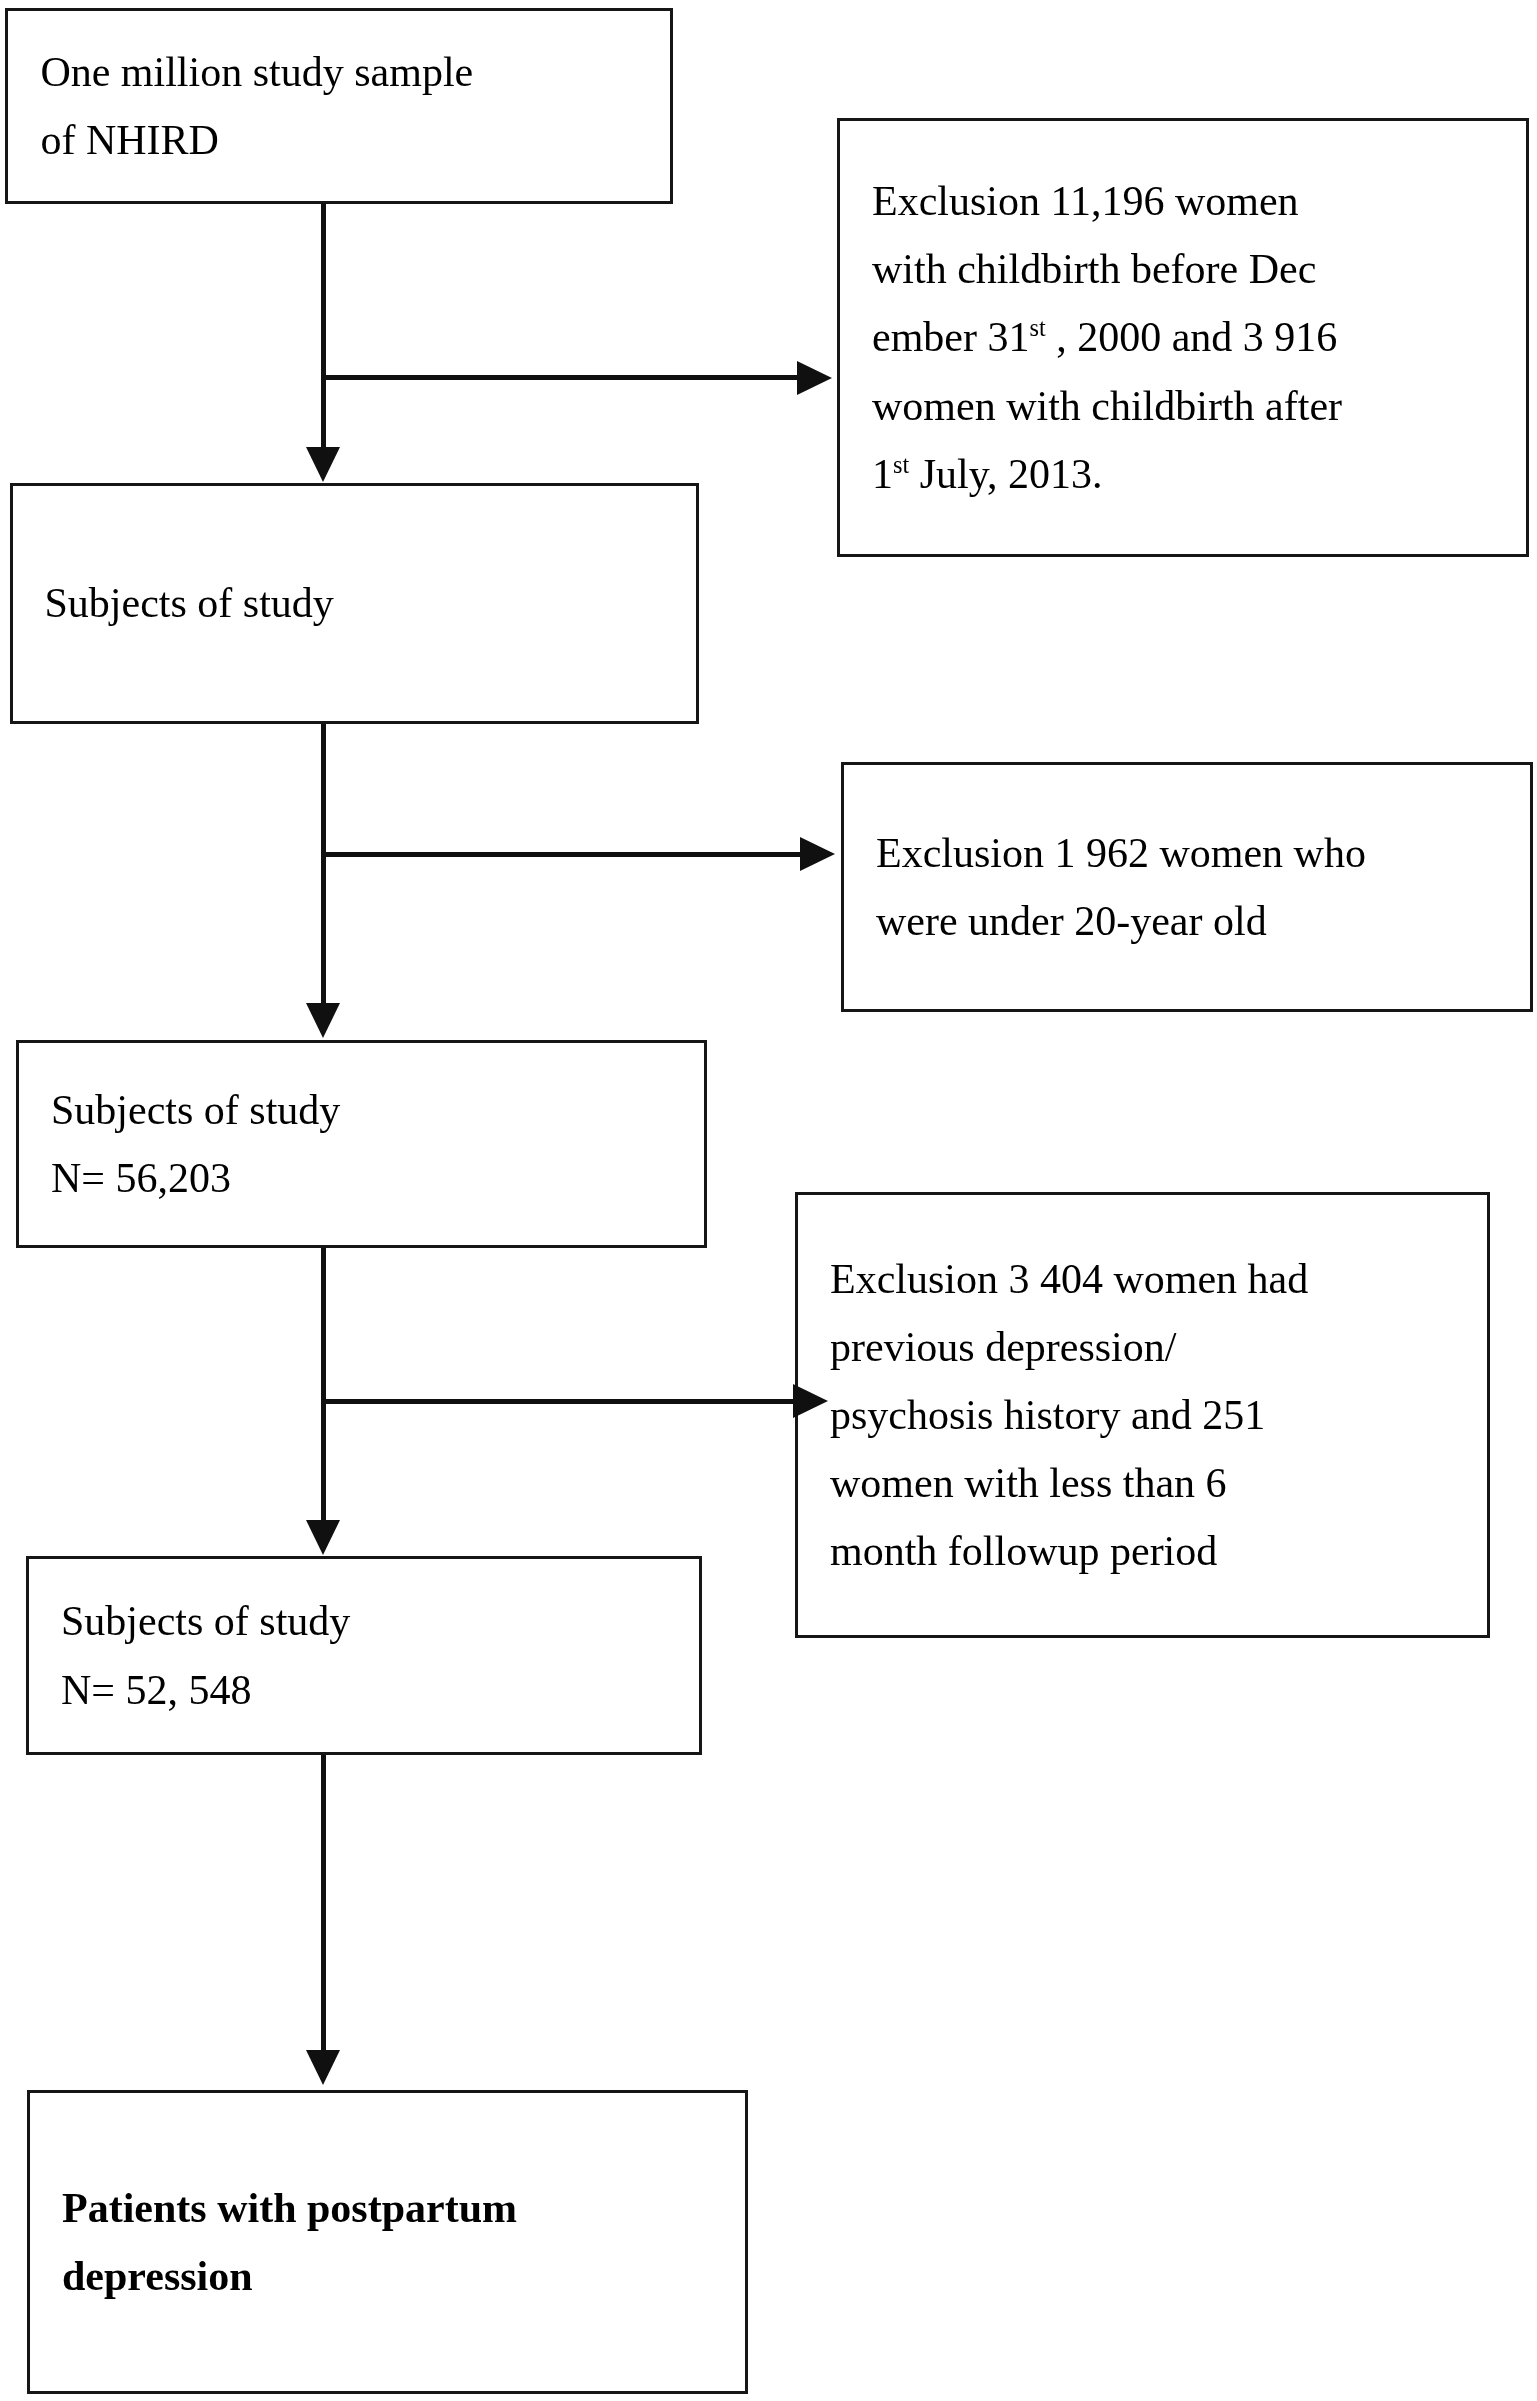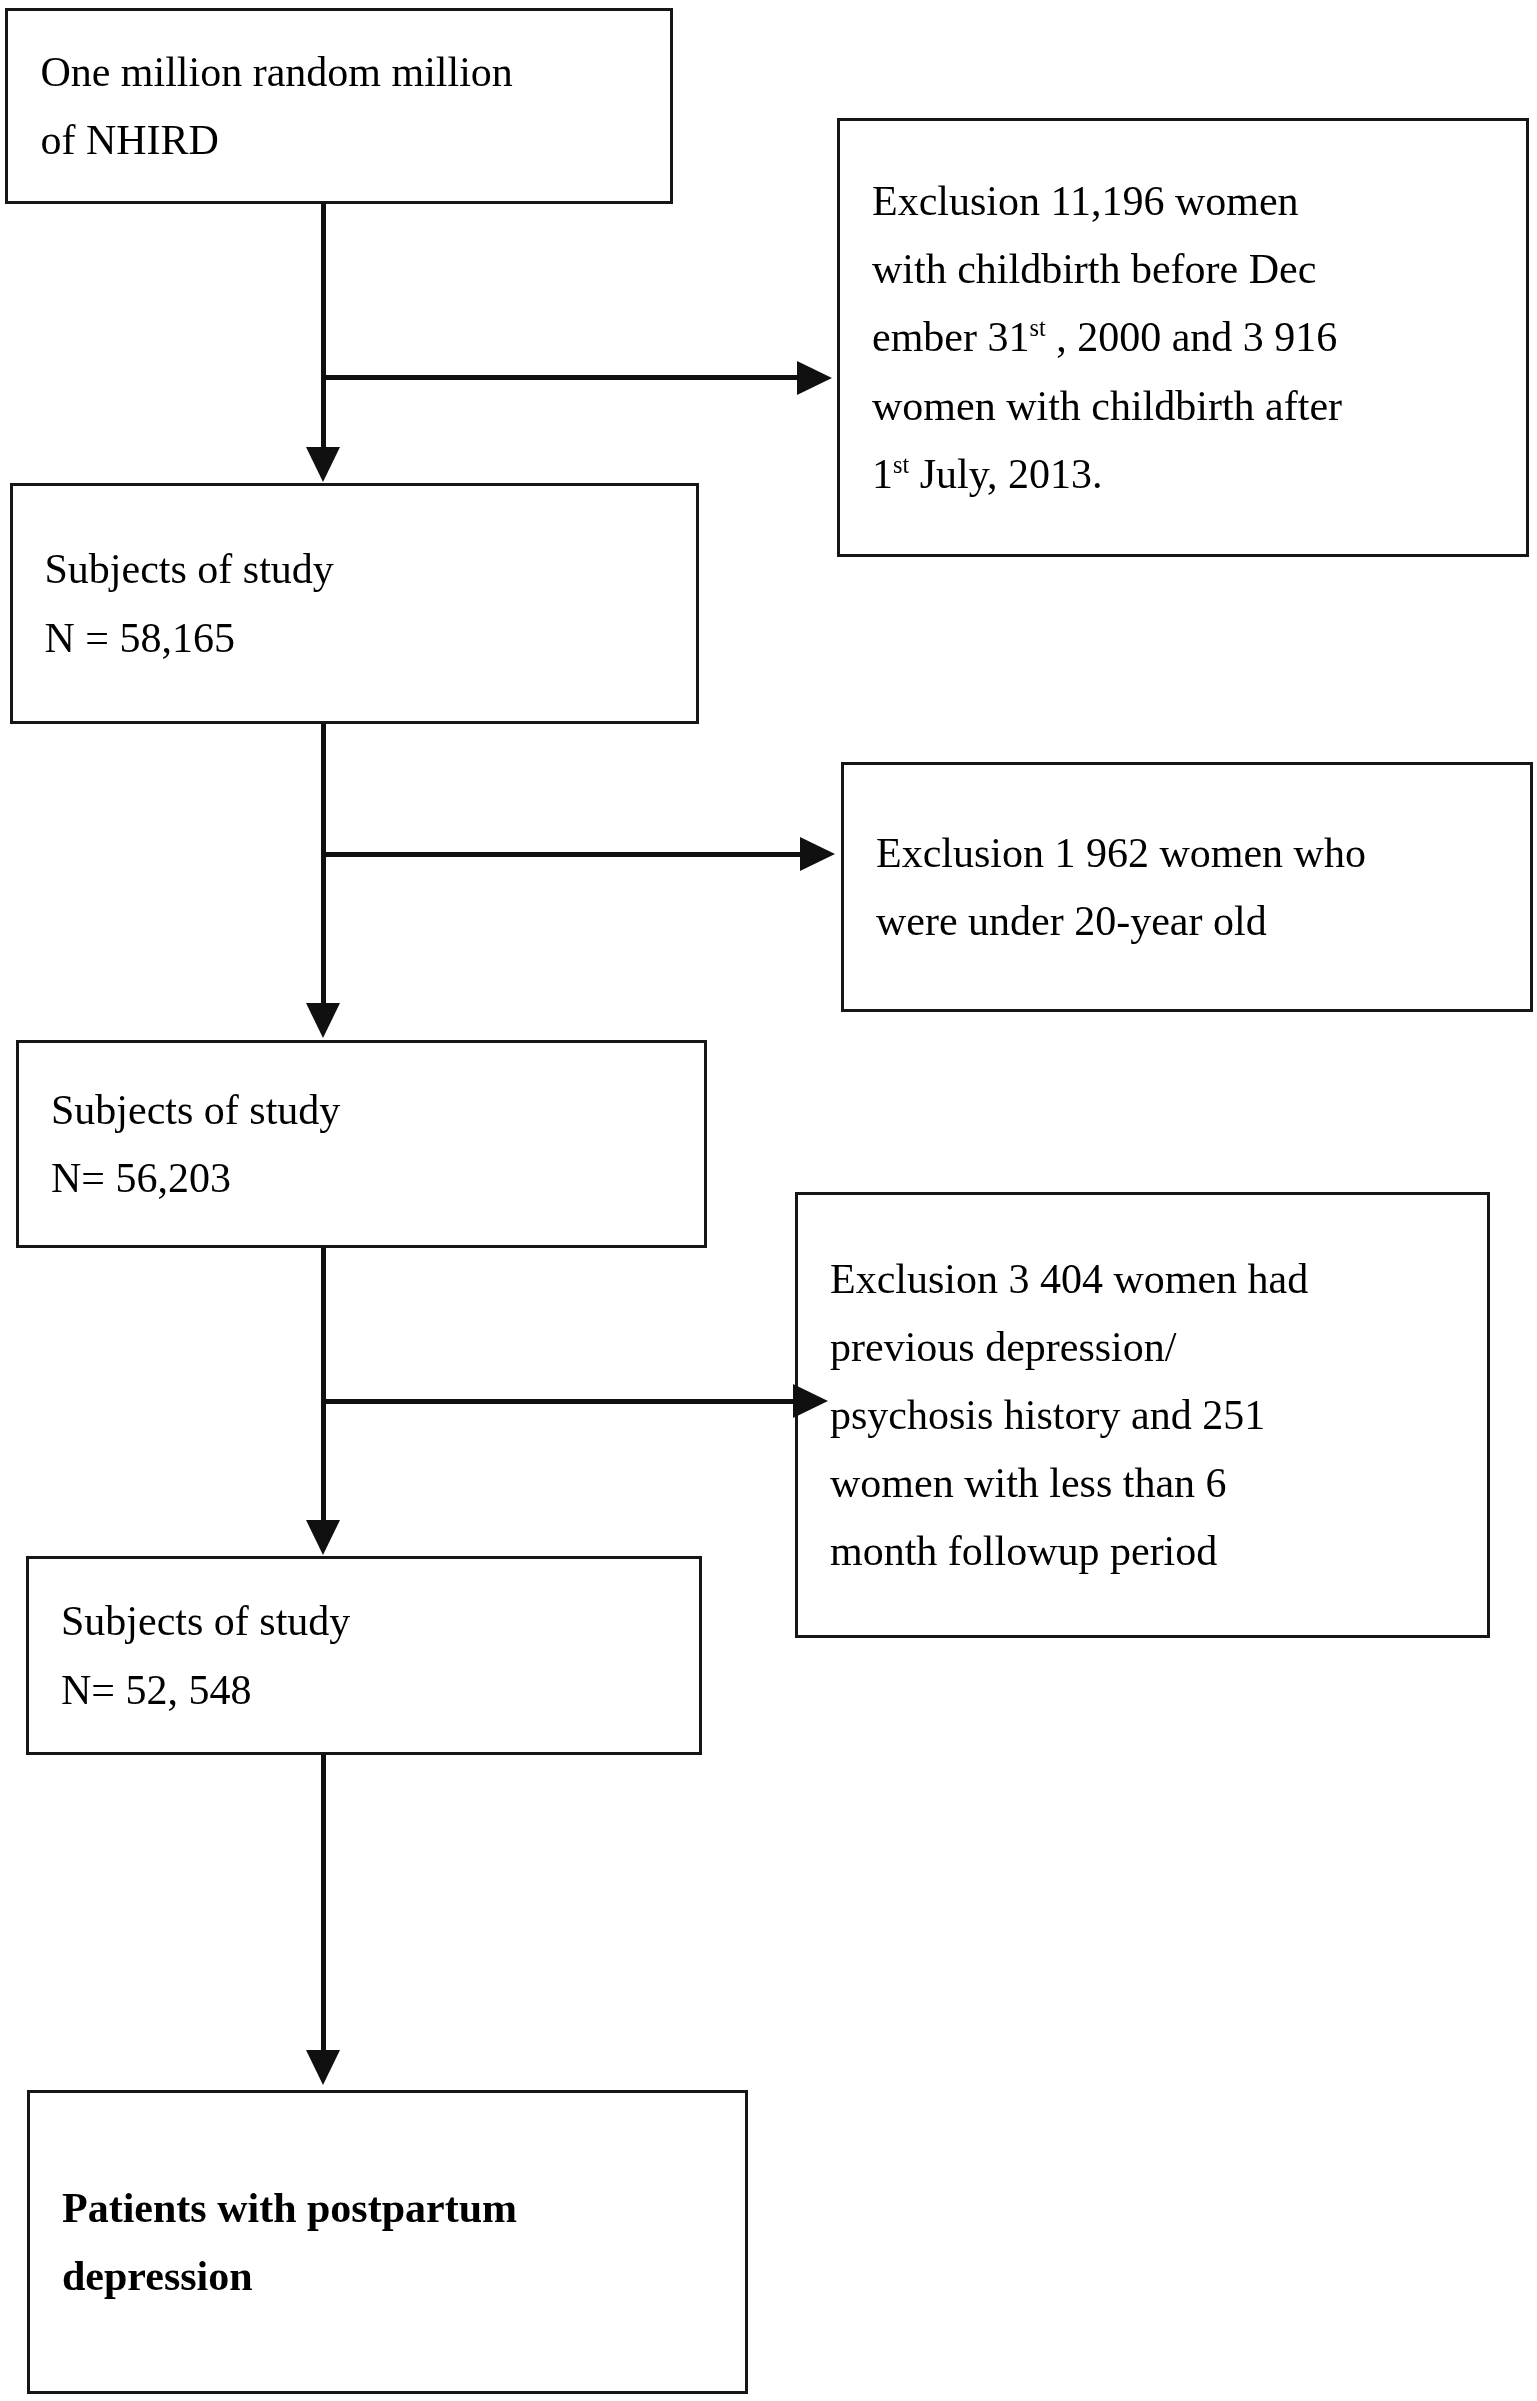--- a/index.html
+++ b/index.html
@@ -72,35 +72,34 @@
     border-bottom: 17px solid transparent;
     border-left: 35px solid #101010;
   }
 </style>
 </head>
 <body>
 
 <div id="canvas">
 
   <div class="node" style="left:5.4px; top:8px; width:668px; height:196px;">
-    <span class="line">One million random million</span>
+    <span class="line">One million study sample</span>
     <span class="line">of NHIRD</span>
   </div>
 
   <div class="node excl" style="left:837px; top:118px; width:692px; height:439px;">
     <span class="line">Exclusion 11,196 women</span>
     <span class="line">with childbirth before Dec</span>
     <span class="line"><span>ember 31</span><sup>st</sup><span> , 2000 and 3 916</span></span>
     <span class="line">women with childbirth after</span>
     <span class="line"><span>1</span><sup>st</sup><span> July, 2013.</span></span>
   </div>
 
   <div class="node" style="left:9.5px; top:483px; width:689px; height:241px;">
     <span class="line">Subjects of study</span>
-    <span class="line">N = 58,165</span>
   </div>
 
   <div class="node excl" style="left:841px; top:762px; width:692px; height:250px;">
     <span class="line">Exclusion 1 962 women who</span>
     <span class="line">were under 20-year old</span>
   </div>
 
   <div class="node" style="left:16px; top:1040px; width:691px; height:208px;">
     <span class="line">Subjects of study</span>
     <span class="line">N= 56,203</span>

